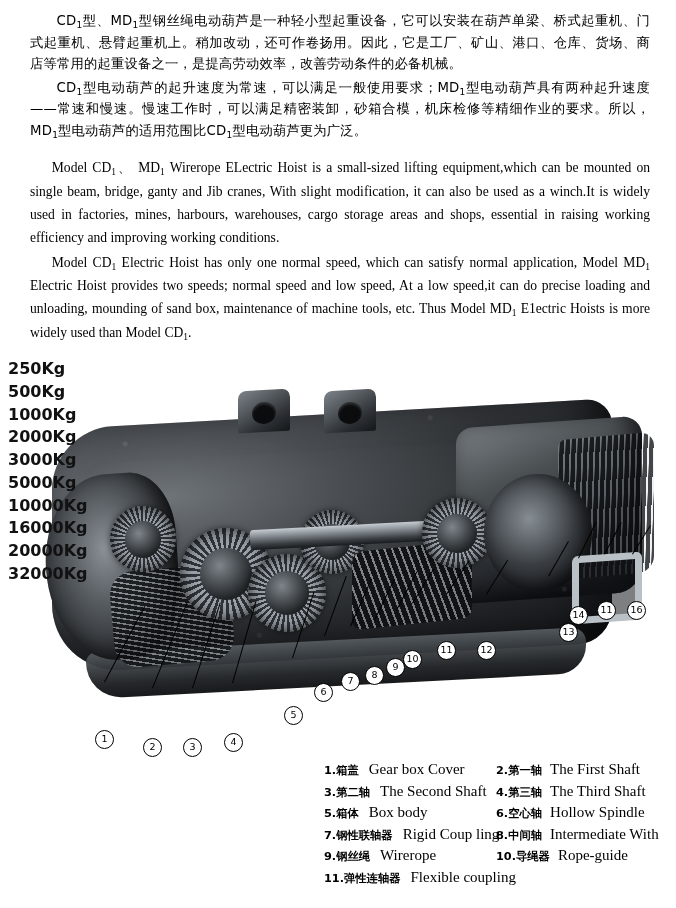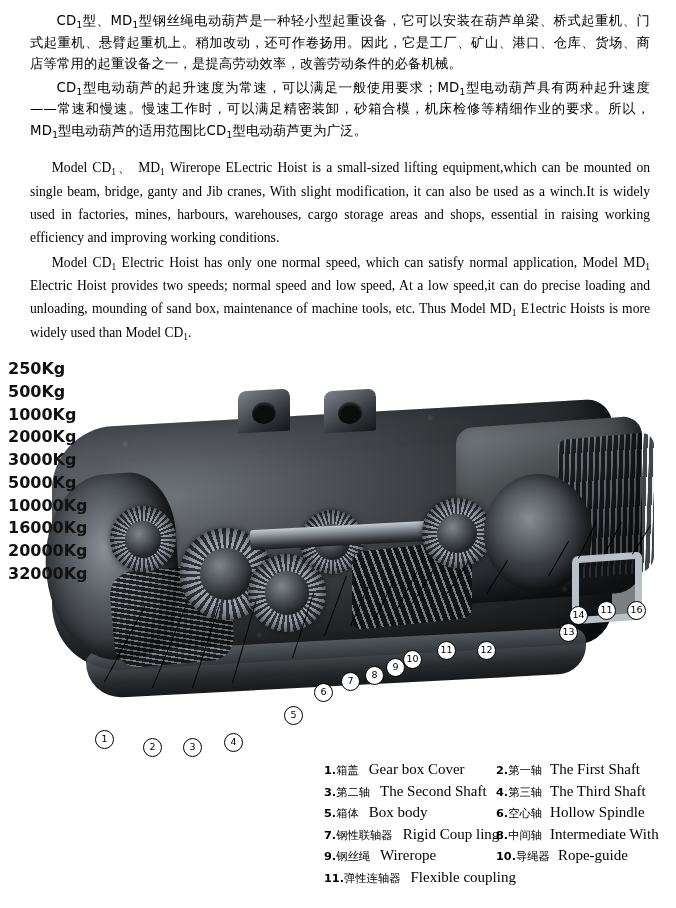--- a/index.html
+++ b/index.html
@@ -291,21 +291,21 @@
     display: flex;
     align-items: baseline;
   }
   .legend-cell.left  { width: 172px; }
   .legend-cell.right { width: 168px; }
   .lg-num {
     font-weight: bold;
     white-space: nowrap;
   }
   .lg-cn {
-    font-weight: normal;
+    font-weight: bold;
     white-space: nowrap;
   }
   .lg-en {
     font-family: "Liberation Serif", serif;
     font-size: 15px;
     margin-left: 8px;
     white-space: nowrap;
   }
   .legend-cell.left .lg-en { margin-left: 10px; }
 </style>

